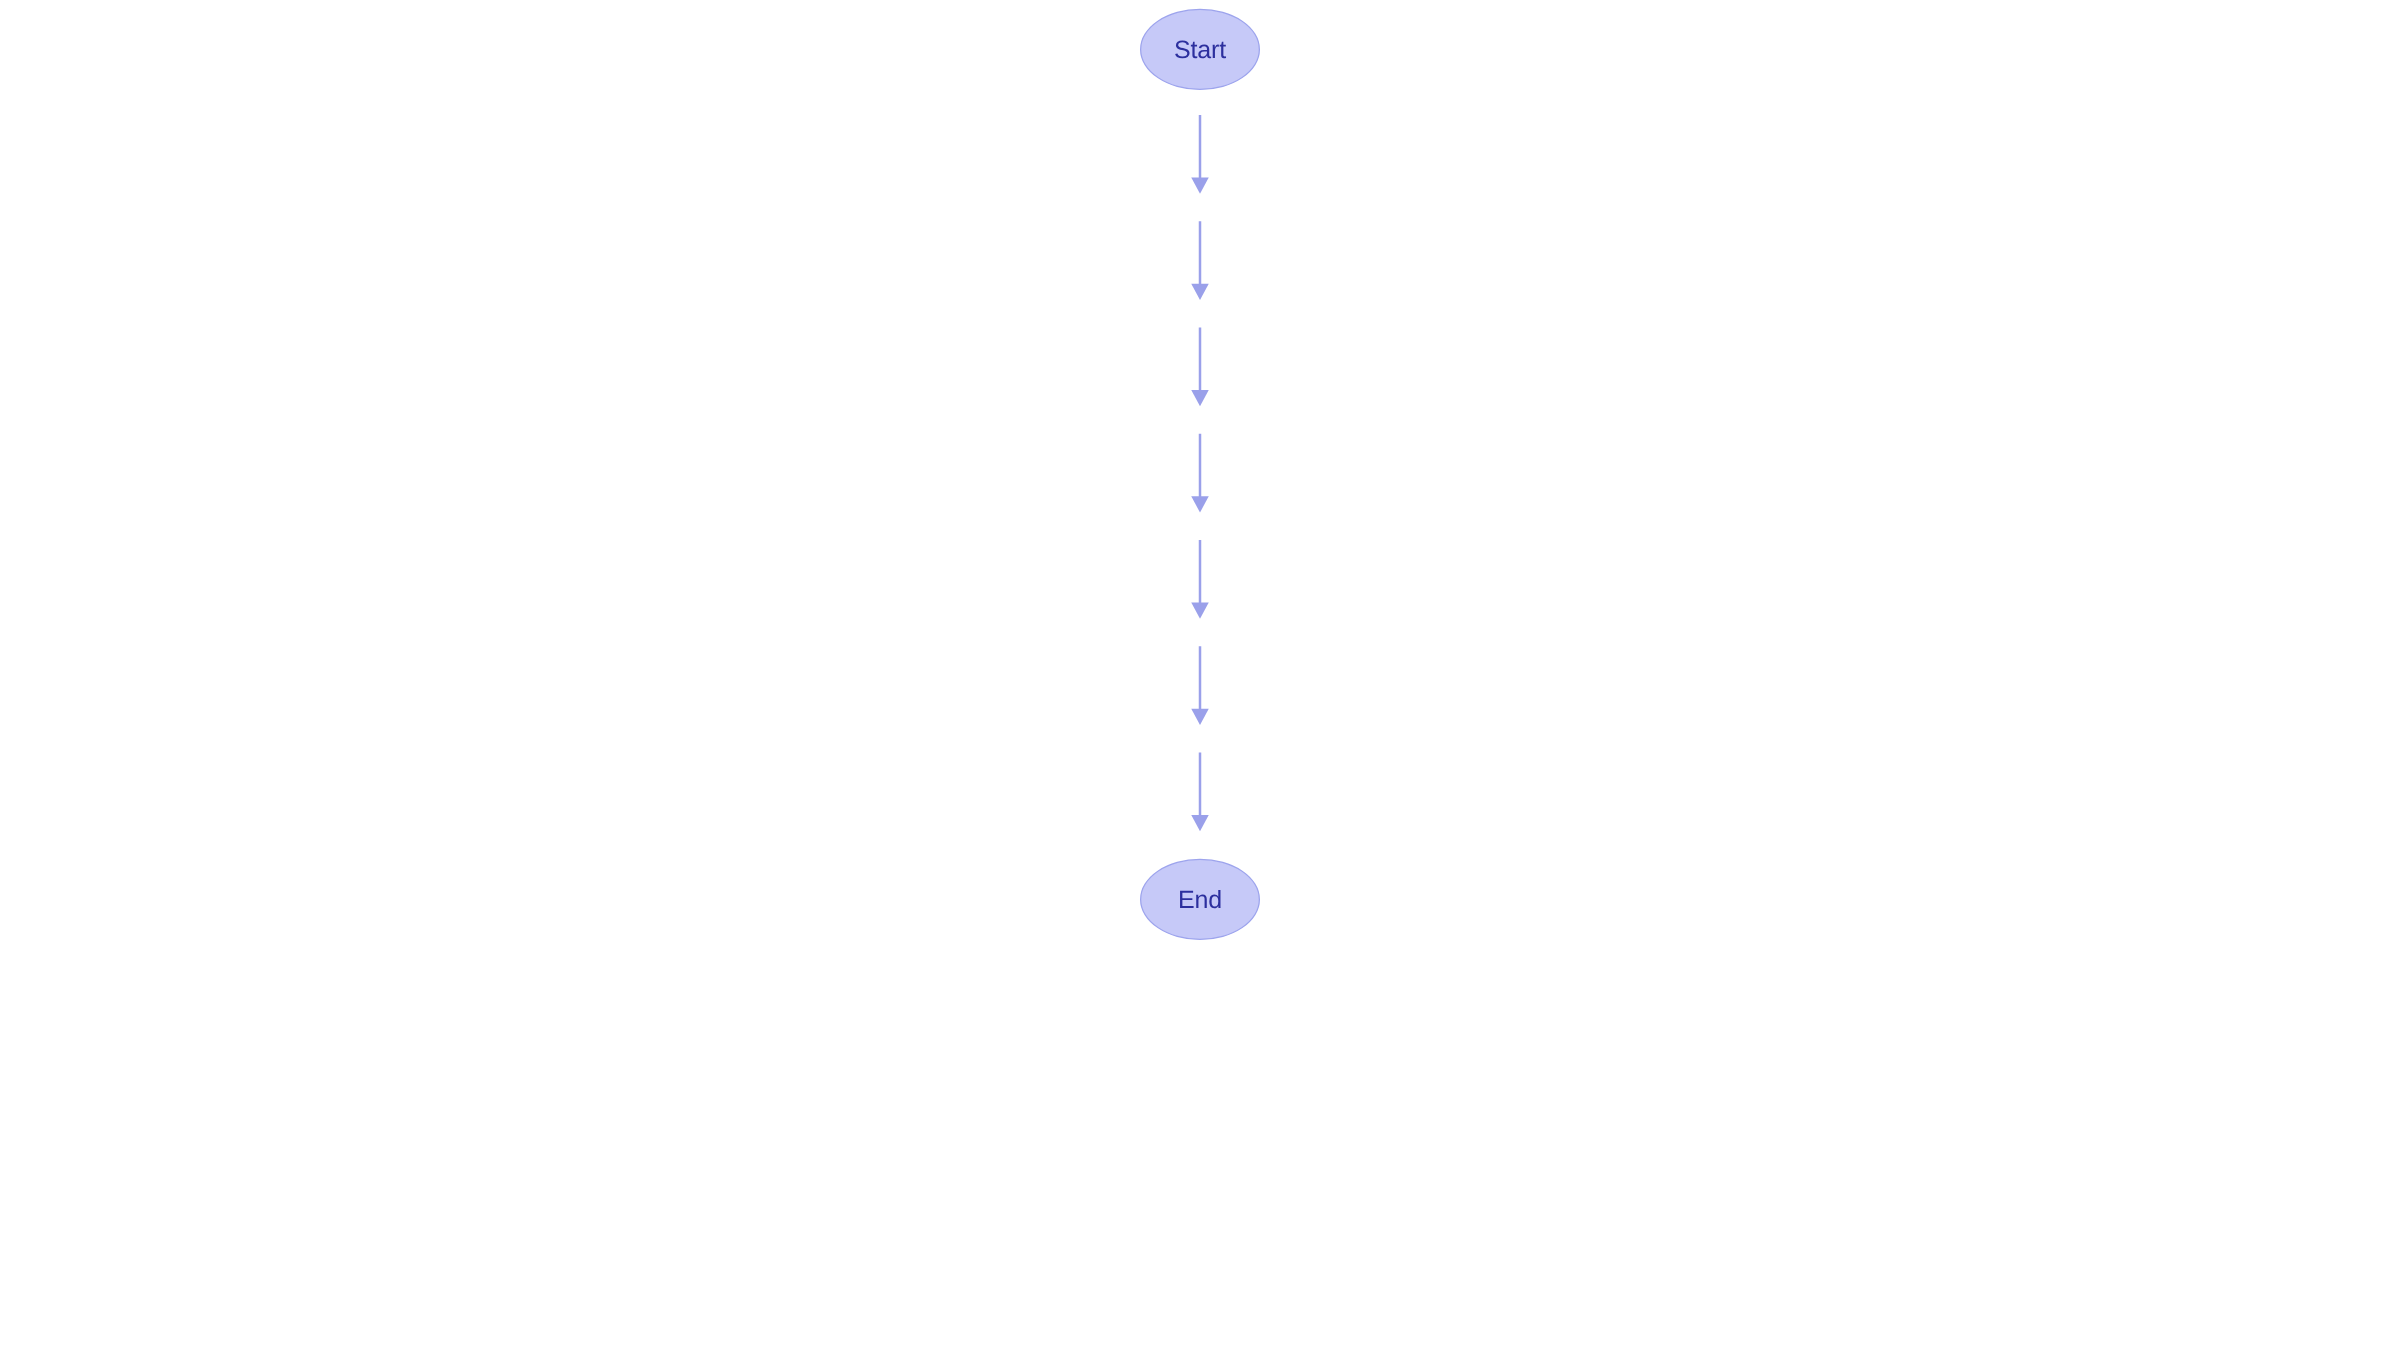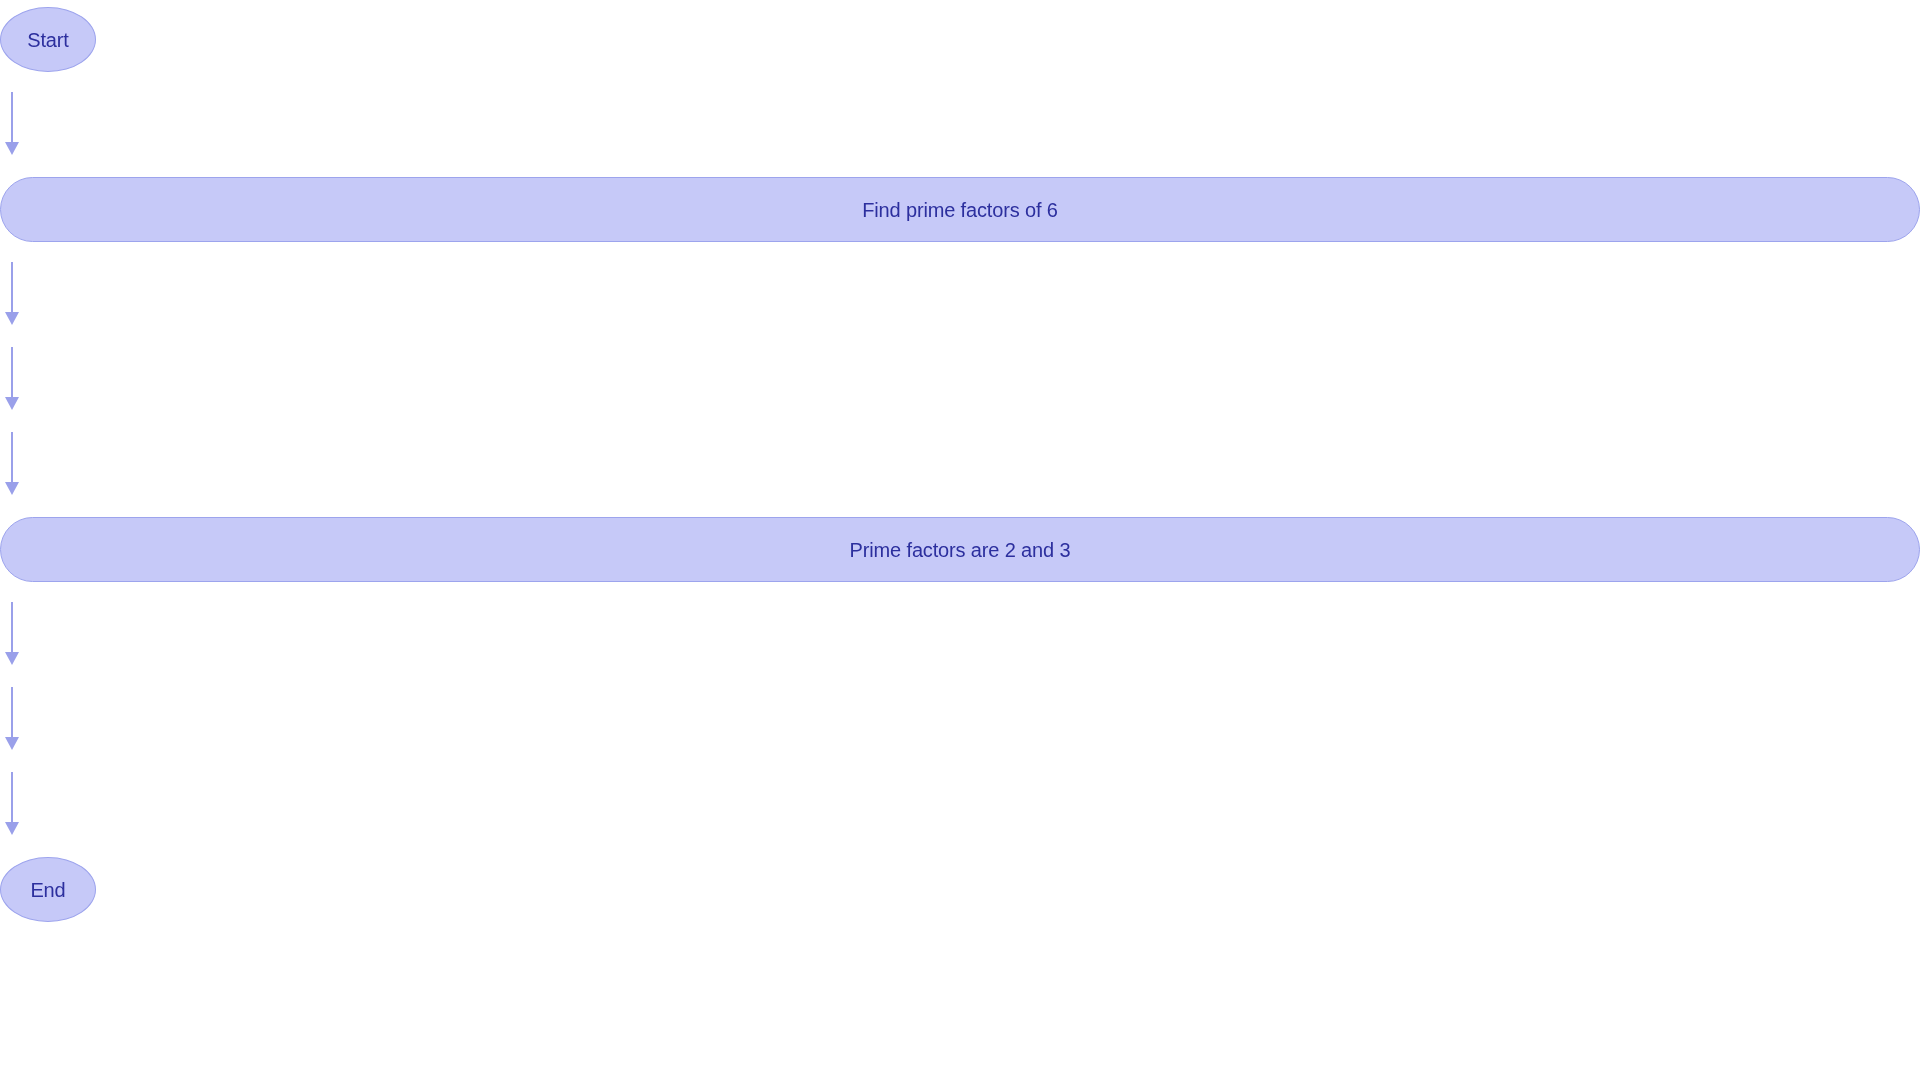--- a/index.html
+++ b/index.html
@@ -23,20 +23,21 @@
   }
 
   .flow-column {
     position: absolute;
     left: 0;
     top: 0;
     width: 1920px;
     height: 1080px;
     display: flex;
     flex-direction: column;
+    align-items: center;
     justify-content: flex-start;
     padding-top: 7px;
     box-sizing: border-box;
     gap: 20px;
   }
 
   
   .node {
     box-sizing: border-box;
     display: flex;
@@ -102,44 +103,38 @@
 
     <div class="node terminal">
       <span>Start</span>
     </div>
 
     <div class="connector">
       <div class="line"></div>
       <div class="arrowhead"></div>
     </div>
 
-    <div class="node process">
-      <span>Find prime factors of 6</span>
-    </div>
 
     <div class="connector">
       <div class="line"></div>
       <div class="arrowhead"></div>
     </div>
 
 
     <div class="connector">
       <div class="line"></div>
       <div class="arrowhead"></div>
     </div>
 
 
     <div class="connector">
       <div class="line"></div>
       <div class="arrowhead"></div>
     </div>
 
-    <div class="node process">
-      <span>Prime factors are 2 and 3</span>
-    </div>
 
     <div class="connector">
       <div class="line"></div>
       <div class="arrowhead"></div>
     </div>
 
 
     <div class="connector">
       <div class="line"></div>
       <div class="arrowhead"></div>

